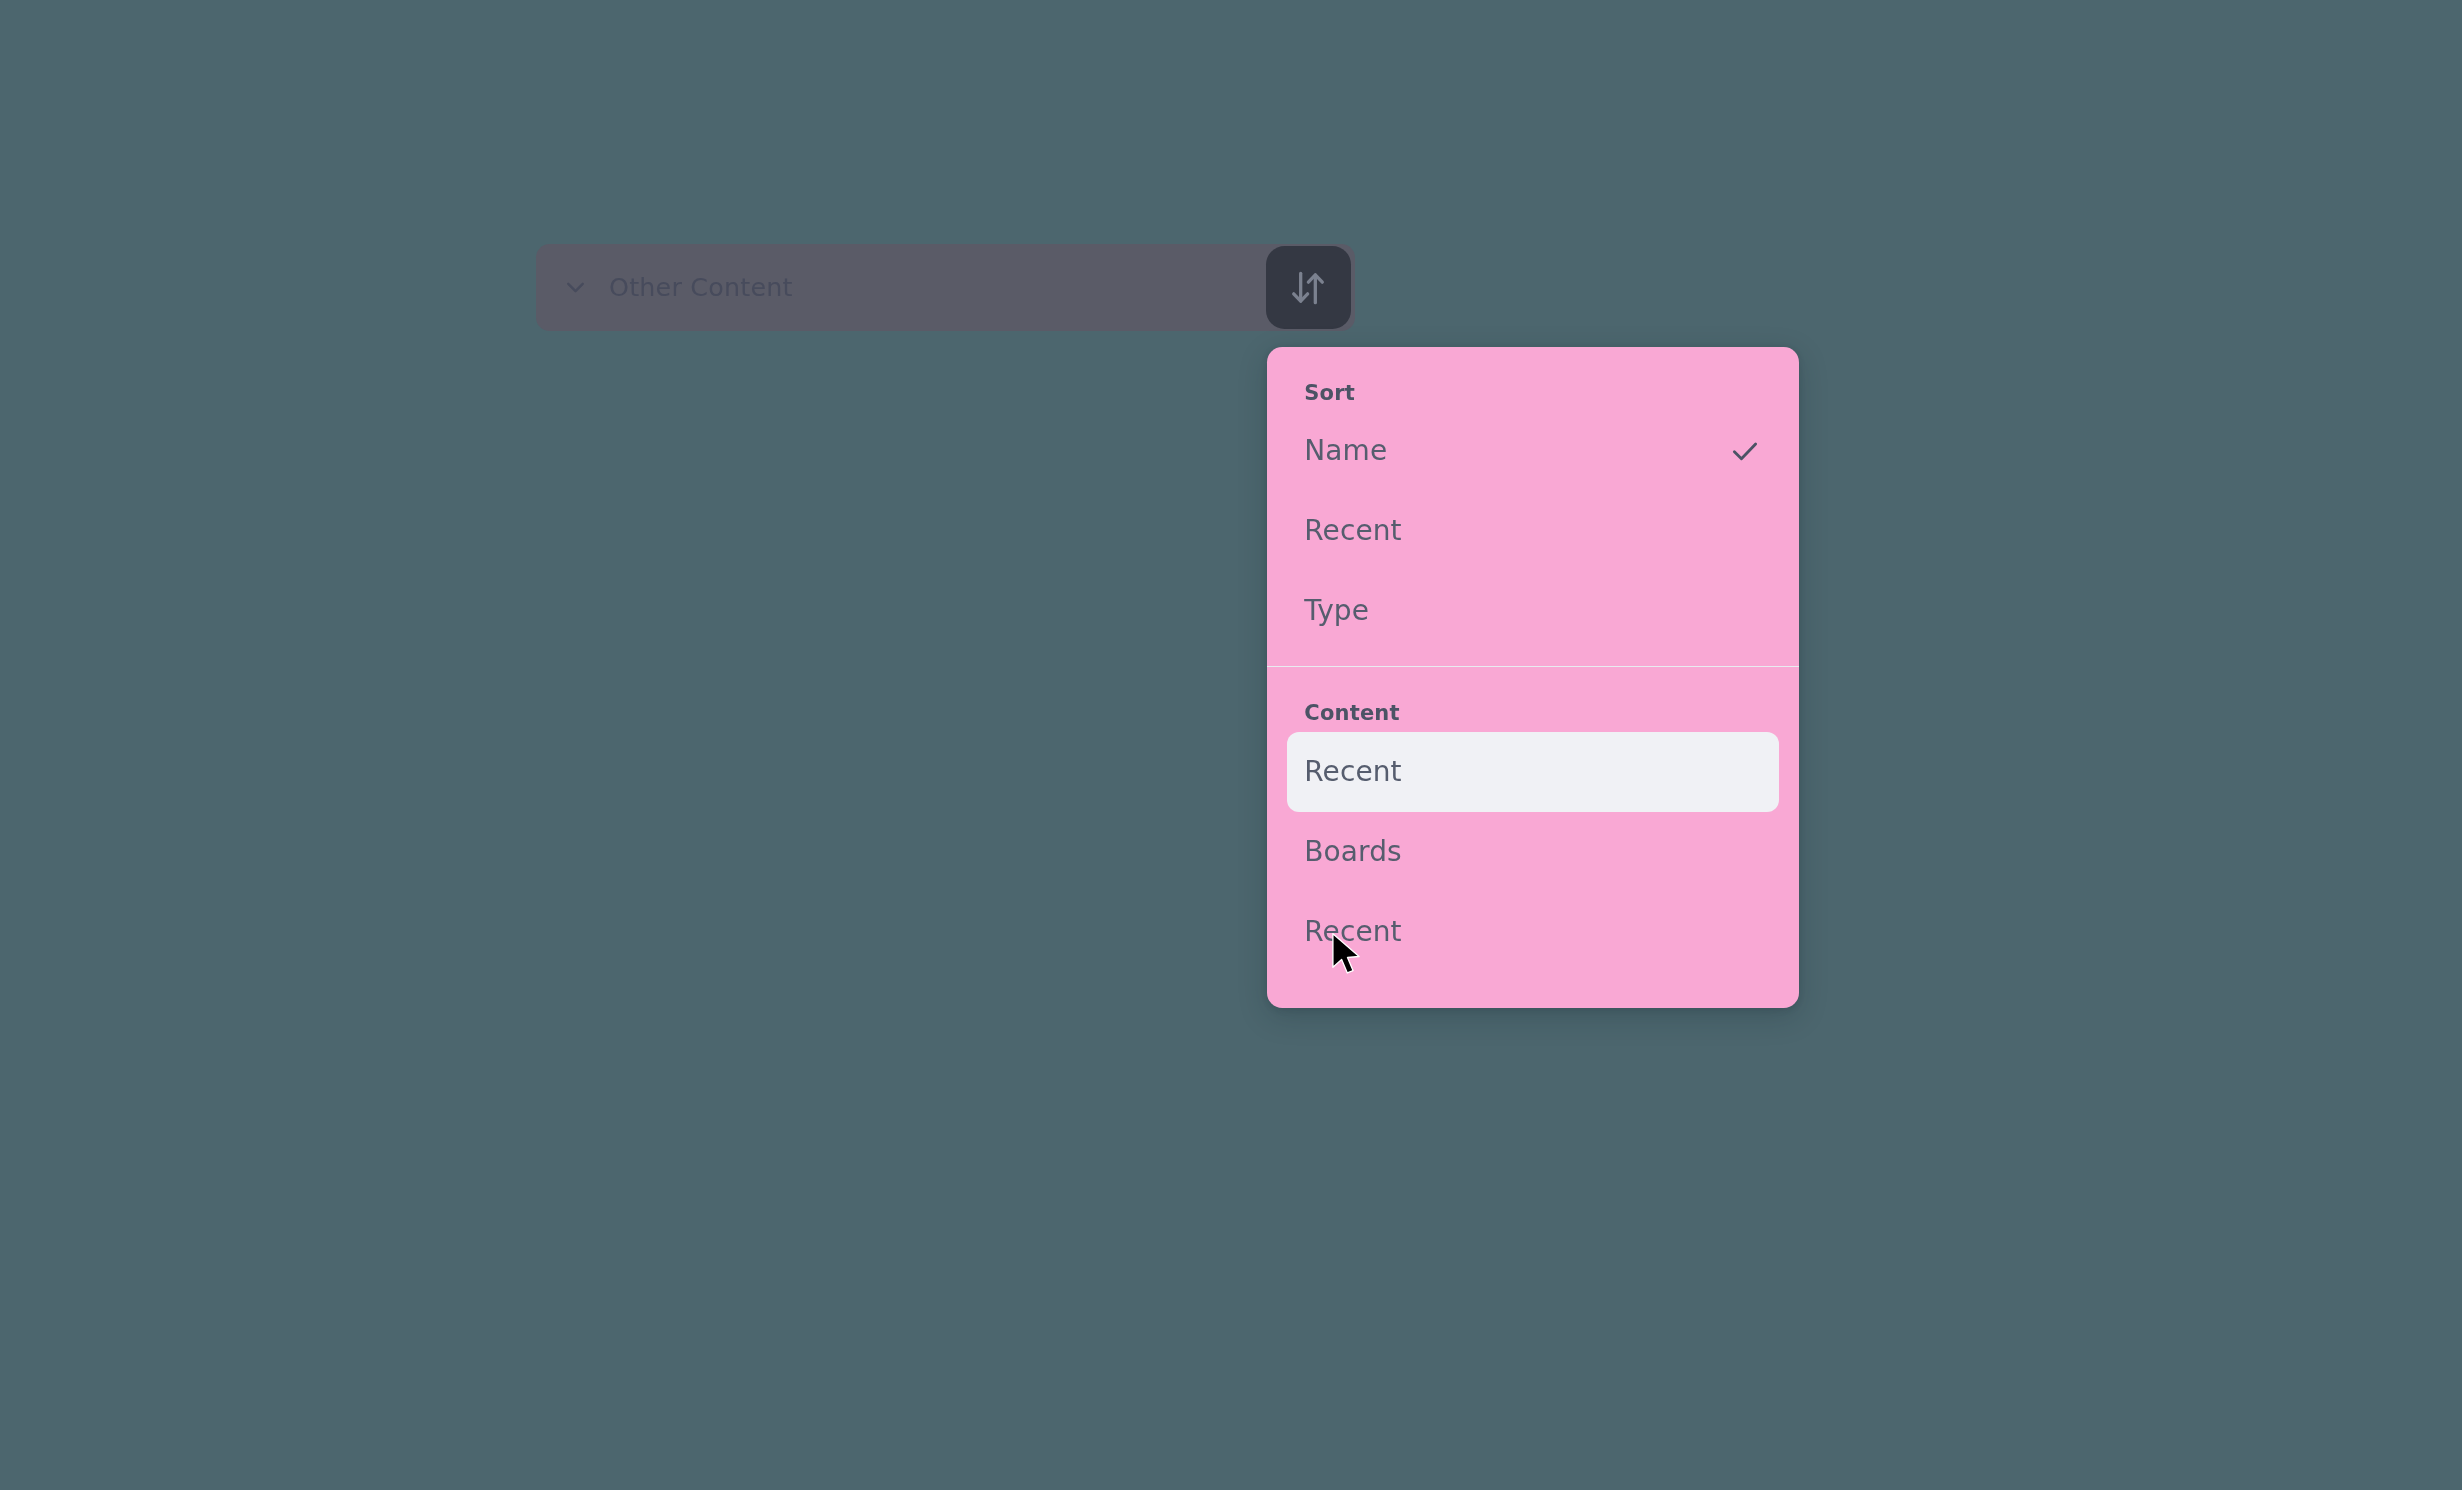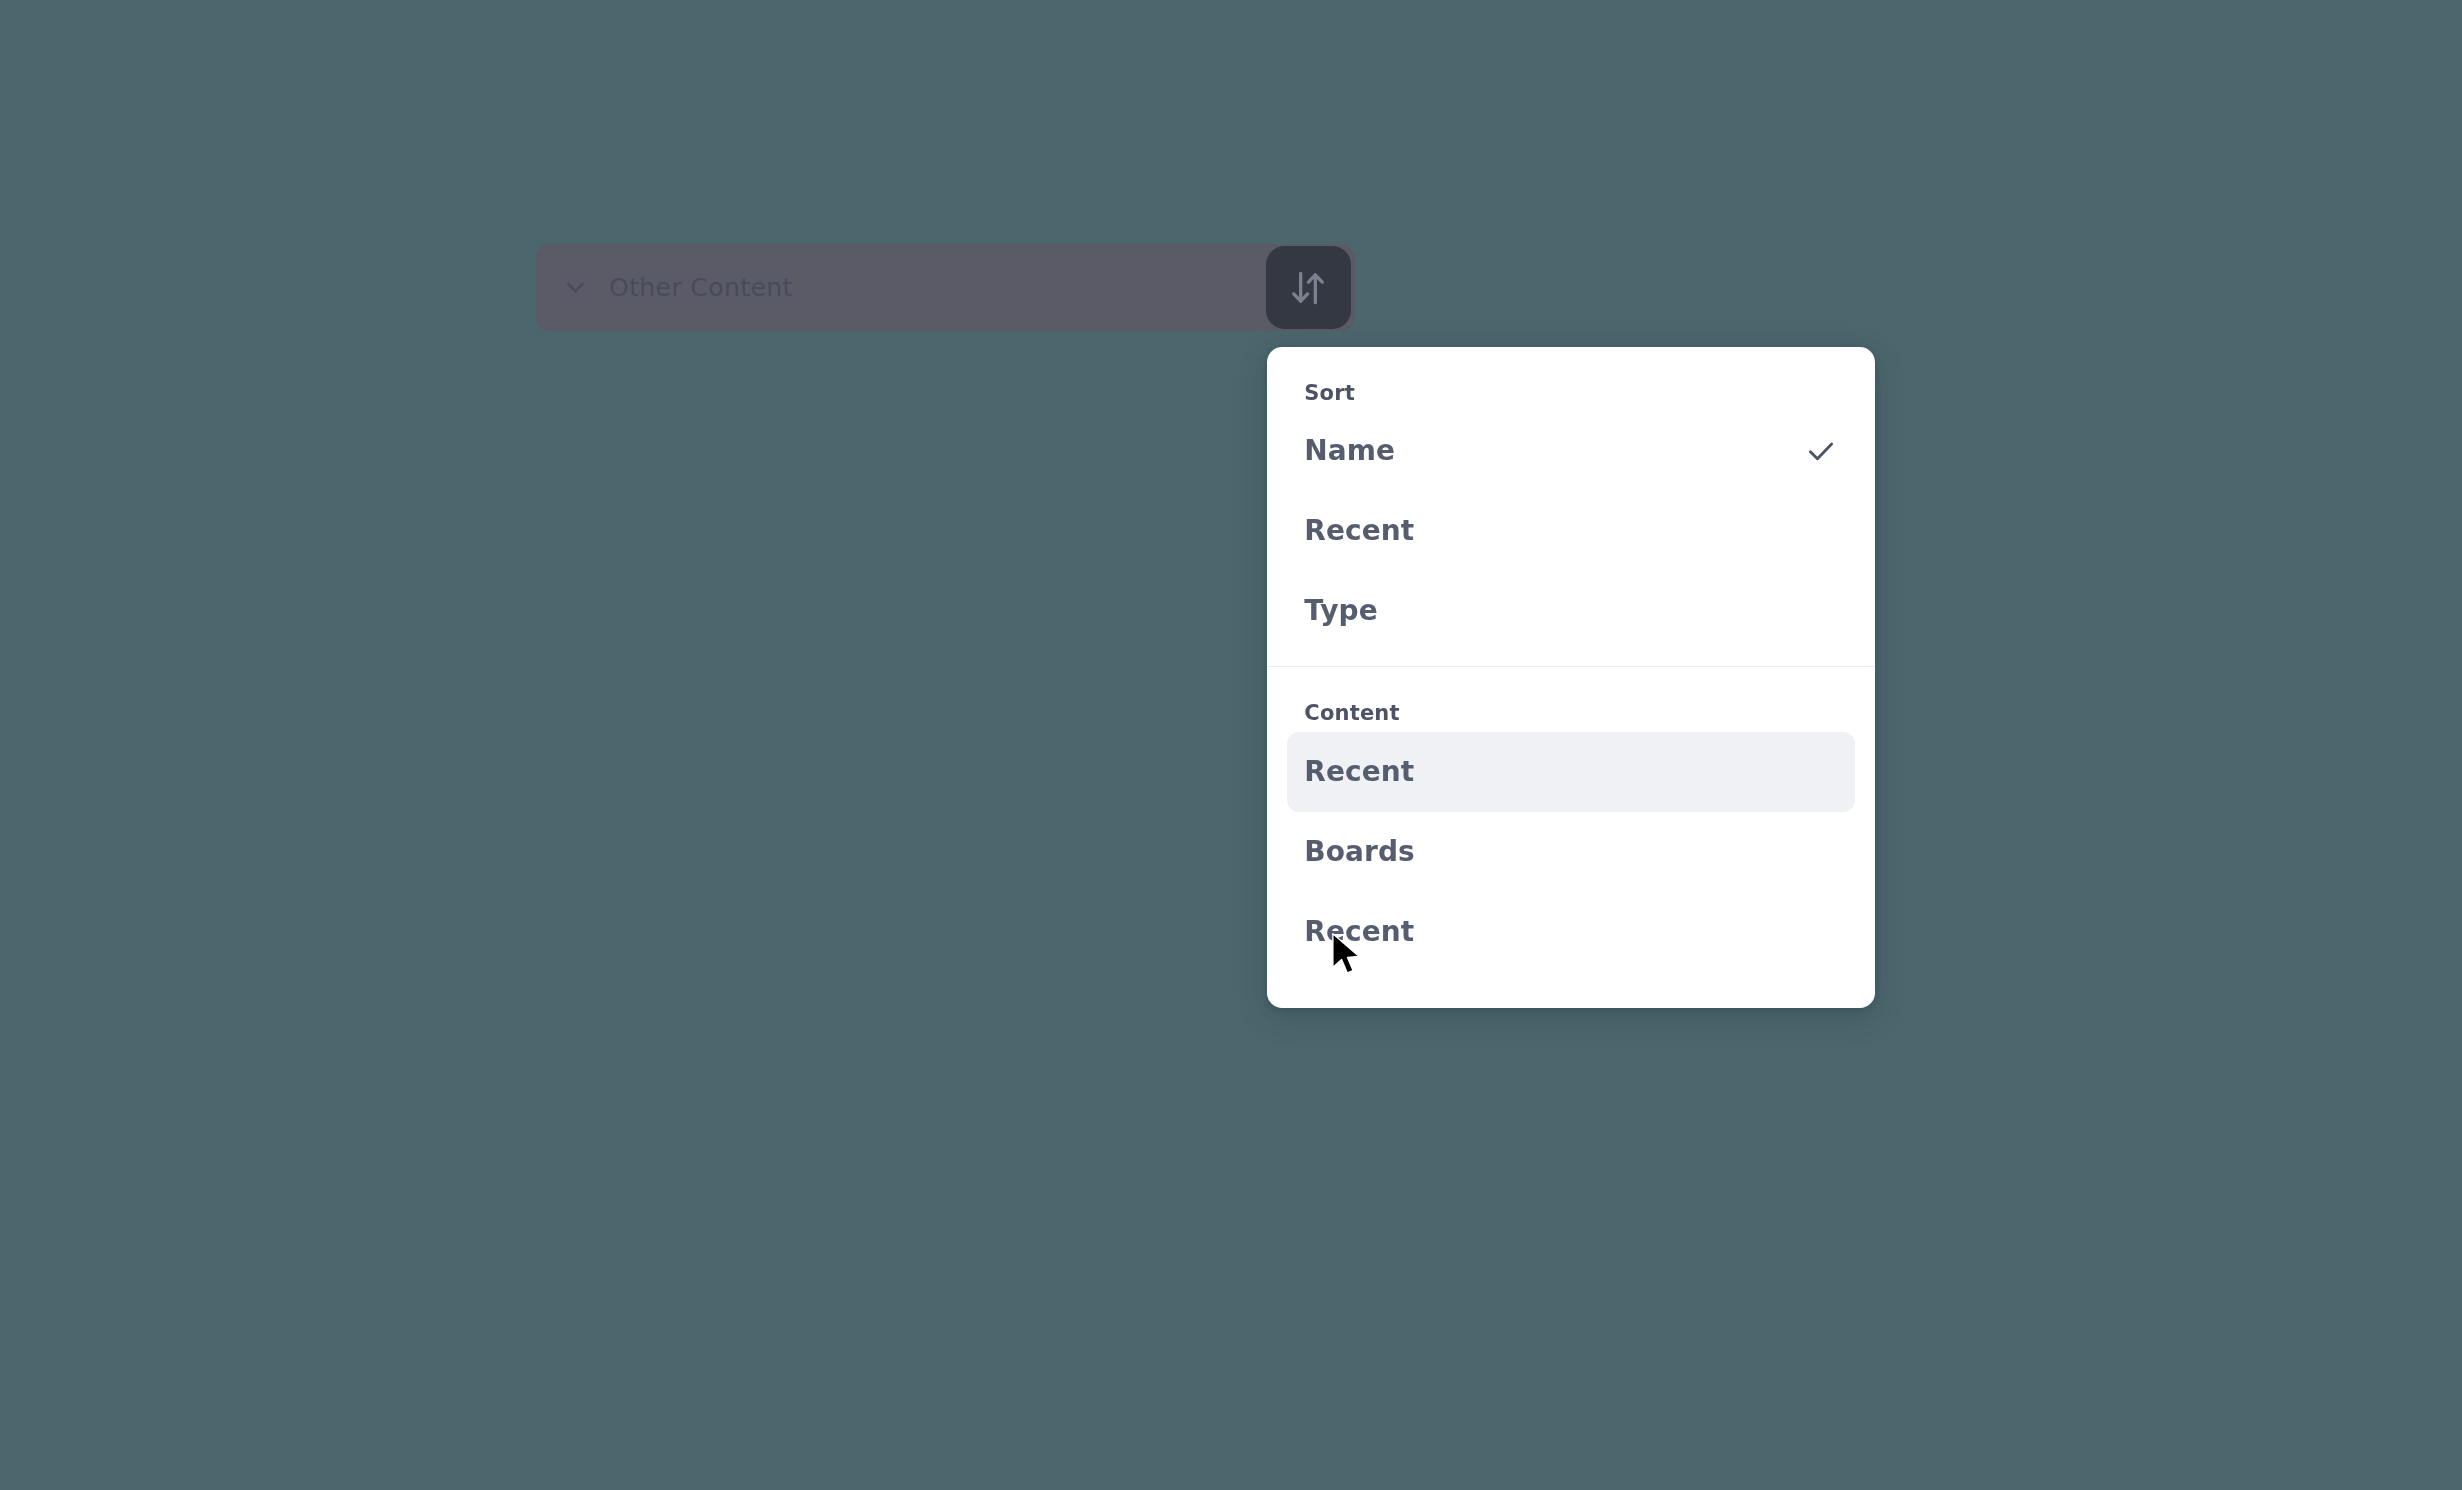--- a/index.html
+++ b/index.html
@@ -62,22 +62,22 @@
     margin-left: auto;
     margin-right: -4.2px;
   }
   .sort-button svg { display: block; }
 
   
   .dropdown-panel {
     position: absolute;
     left: 1267px;
     top: 347px;
-    width: 608px;
-    background: #ffffff;
+    width: 532px;
+    background: #f9a8d4;
     border-radius: 15.2px;
     box-shadow: 0 8.5px 29px rgba(20, 35, 45, 0.22),
                 0 1.7px 6.8px rgba(20, 35, 45, 0.12);
     padding: 0 0 36px 0;
     box-sizing: border-box;
     overflow: hidden;
   }
   .menu-section {
     padding: 0 20.3px;
   }
@@ -101,21 +101,21 @@
     background: transparent;
   }
   .menu-item.is-hovered {
     background: #f0f1f5;
   }
   .menu-item-label {
     font-size: 28px;
     color: #565d6e;
     line-height: 1;
     letter-spacing: 0.1px;
-    font-weight: 700;
+    font-weight: 400;
   }
   .check-icon {
     width: 34px;
     height: 34px;
     flex: 0 0 auto;
   }
   .check-icon svg { display: block; }
   .check-icon.hidden { visibility: hidden; }
 
   .menu-divider {

